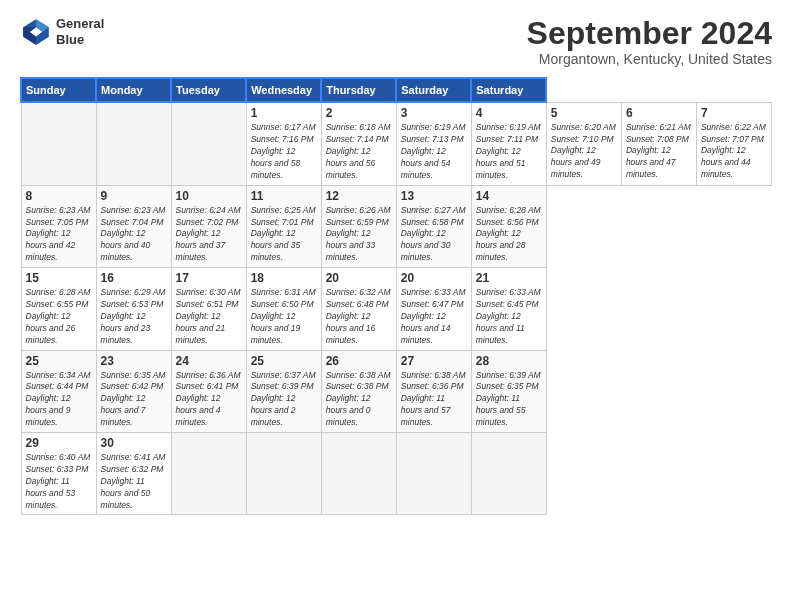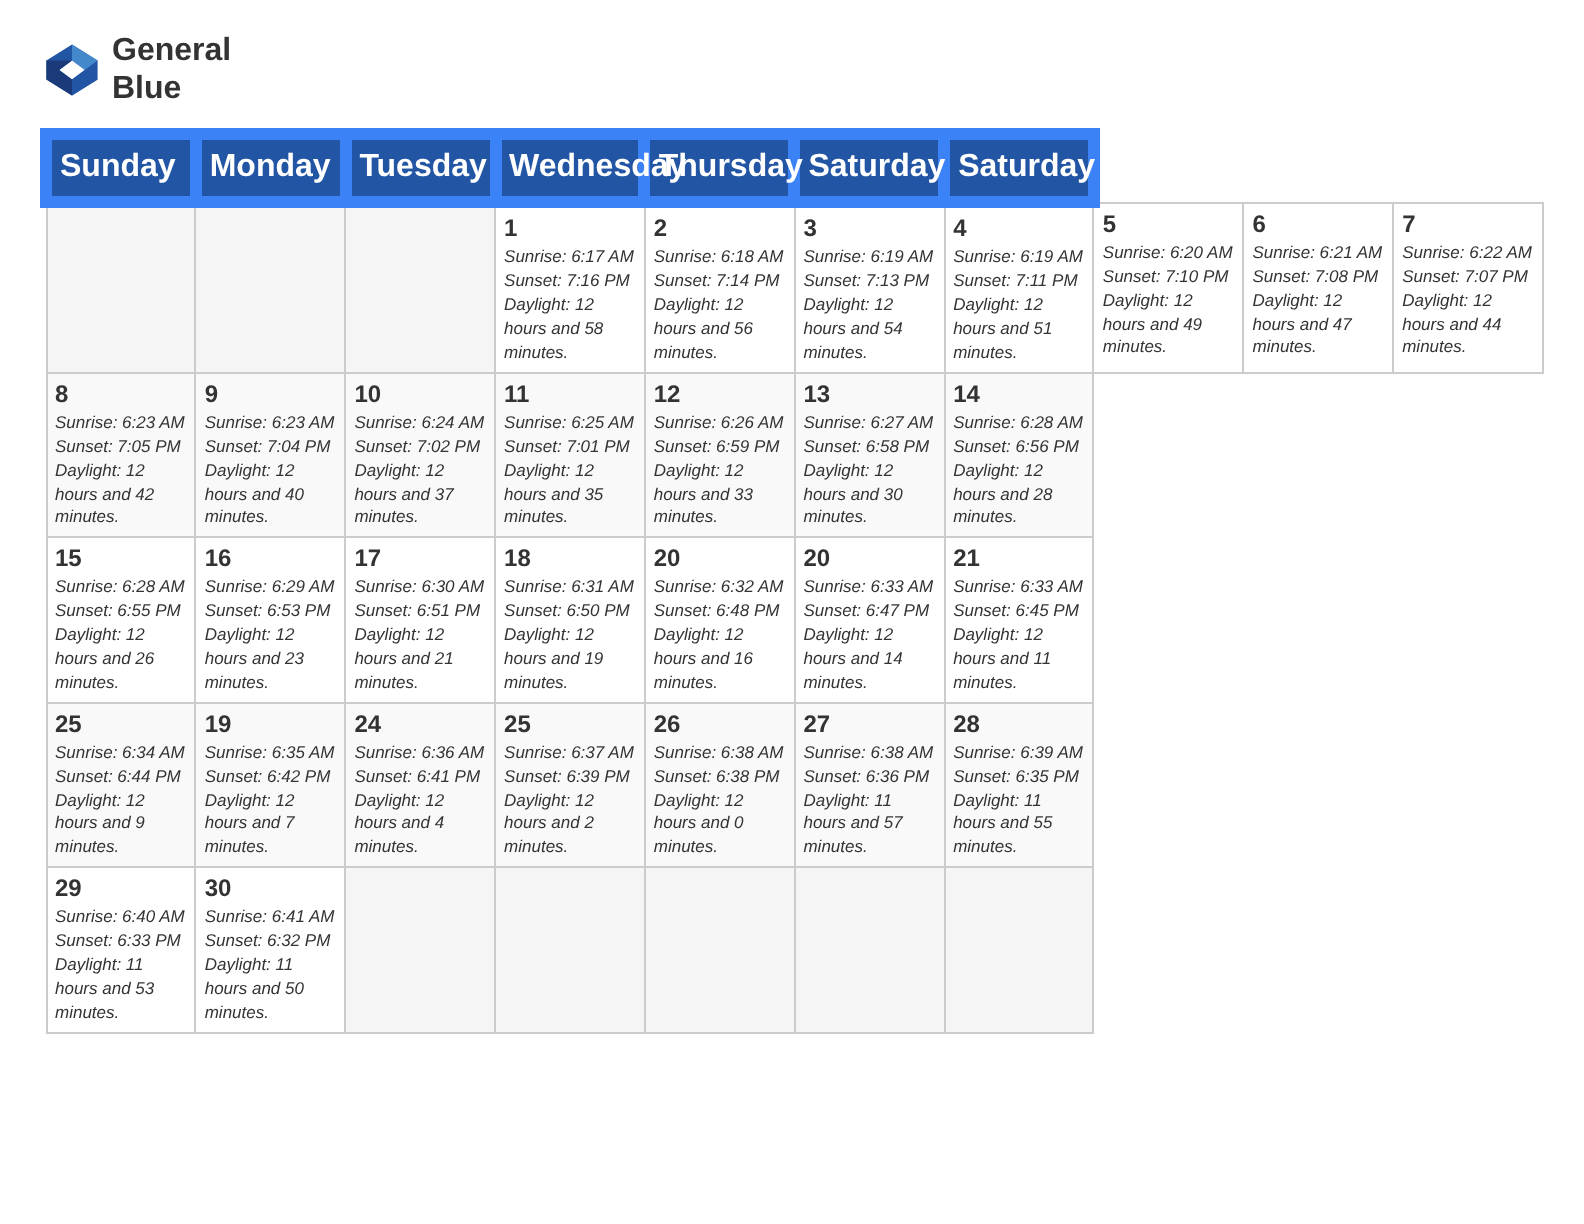--- a/index.html
+++ b/index.html
@@ -21,21 +21,21 @@
       justify-content: space-between;
       align-items: flex-start;
       margin-bottom: 10px;
     }
     .logo {
       display: flex;
       align-items: center;
       gap: 4px;
     }
     .logo-text {
-      font-size: 16px;
+      font-size: 13px;
       font-weight: bold;
       color: #333;
       line-height: 1.2;
     }
     .logo-icon {
       width: 32px;
       height: 32px;
     }
     .title-block {
       text-align: right;
@@ -52,25 +52,25 @@
       font-weight: normal;
     }
     .calendar {
       width: 100%;
       border-collapse: collapse;
       table-layout: fixed;
     }
     .calendar th {
       background: #2255a4;
       color: #fff;
-      font-size: 16px;
+      font-size: 11px;
       font-weight: bold;
       padding: 5px 4px;
       text-align: left;
-      border: 6px solid #3b82f6;
+      border: 2px solid #3b82f6;
     }
     .calendar td {
       border: 1px solid #ccc;
       vertical-align: top;
       padding: 3px 4px;
       font-size: 9px;
       color: #333;
       height: 80px;
       background: #fff;
     }
@@ -109,20 +109,24 @@
         <polygon points="20,14 28,20 20,26 12,20" fill="#fff"></polygon>
         <polygon points="20,26 28,20 36,26 20,36" fill="#2255a4"></polygon>
         <polygon points="4,14 20,14 12,20 4,26" fill="#1a3a7a"></polygon>
         <polygon points="20,26 12,20 4,26 20,36" fill="#1a3a7a"></polygon>
       </svg>
       <div class="logo-text">
         <div>General</div>
         <div>Blue</div>
       </div>
     </div>
+    <div class="title-block">
+      <div class="month-title">September 2024</div>
+      <div class="location">Morgantown, Kentucky, United States</div>
+    </div>
   </div>
 
   <table class="calendar">
     <thead>
       <tr>
       <th>Sunday</th>
           <th>Monday</th>
           <th>Tuesday</th>
           <th>Wednesday</th>
           <th>Thursday</th>
@@ -223,21 +227,21 @@
             <span class="day-num">21</span>
             <div class="day-info">Sunrise: 6:33 AM<br>Sunset: 6:45 PM<br>Daylight: 12 hours and 11 minutes.</div>
           </td>
         </tr>
         <tr class="week-row">
           <td>
             <span class="day-num">25</span>
             <div class="day-info">Sunrise: 6:34 AM<br>Sunset: 6:44 PM<br>Daylight: 12 hours and 9 minutes.</div>
           </td>
           <td>
-            <span class="day-num">19</span>
+            <span class="day-num">23</span>
             <div class="day-info">Sunrise: 6:35 AM<br>Sunset: 6:42 PM<br>Daylight: 12 hours and 7 minutes.</div>
           </td>
           <td>
             <span class="day-num">24</span>
             <div class="day-info">Sunrise: 6:36 AM<br>Sunset: 6:41 PM<br>Daylight: 12 hours and 4 minutes.</div>
           </td>
           <td>
             <span class="day-num">25</span>
             <div class="day-info">Sunrise: 6:37 AM<br>Sunset: 6:39 PM<br>Daylight: 12 hours and 2 minutes.</div>
           </td>

